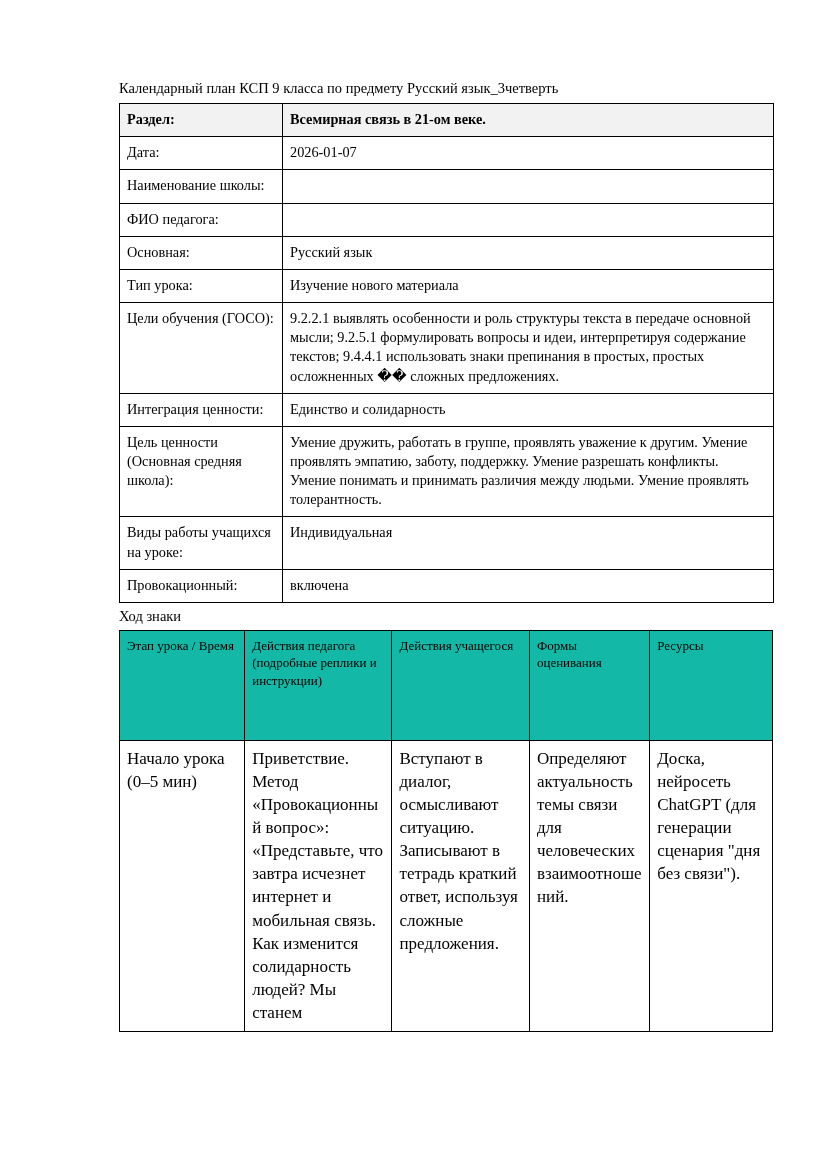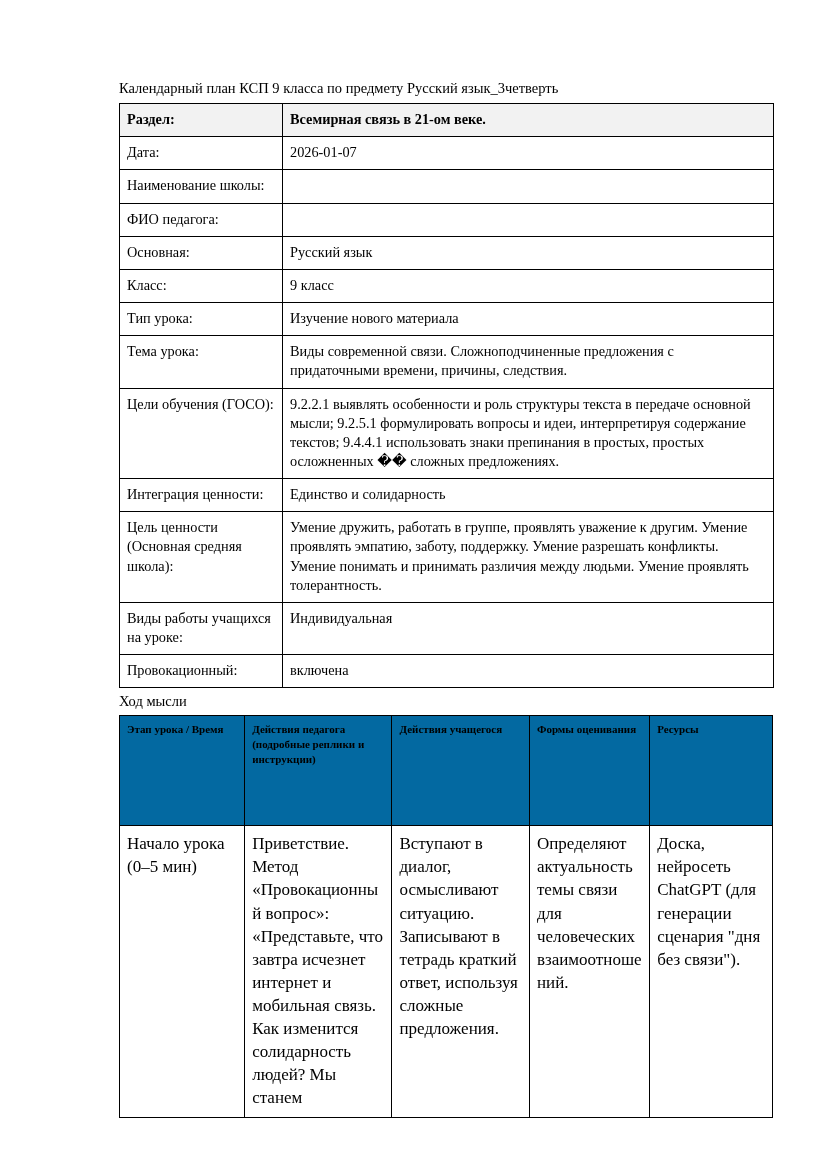--- a/index.html
+++ b/index.html
@@ -65,23 +65,23 @@
     font-size: 14.5px;
     line-height: 1.3;
     margin: 4px 0 4px 0;
   }
   #flow-table col.f1 { width: 102px; }
   #flow-table col.f2 { width: 120px; }
   #flow-table col.f3 { width: 112px; }
   #flow-table col.f4 { width: 98px; }
   #flow-table col.f5 { width: 100px; }
   #flow-table thead td {
-    background: #0369a1;
-    font-weight: bold;
-    font-size: 11px;
+    background: #14b8a6;
+    font-weight: normal;
+    font-size: 13px;
     line-height: 1.36;
     height: 96px;
   }
   #flow-table tbody td {
     font-size: 17px;
     line-height: 1.36;
     height: 196px;
   }
   
   .clip-wrap {
@@ -116,30 +116,22 @@
         </tr>
         <tr>
           <td class="label">ФИО педагога:</td>
           <td class="value"></td>
         </tr>
         <tr>
           <td class="label">Основная:</td>
           <td class="value">Русский язык</td>
         </tr>
         <tr>
-          <td class="label">Класс:</td>
-          <td class="value">9 класс</td>
-        </tr>
-        <tr>
           <td class="label">Тип урока:</td>
           <td class="value">Изучение нового материала</td>
-        </tr>
-        <tr>
-          <td class="label">Тема урока:</td>
-          <td class="value">Виды современной связи. Сложноподчиненные предложения с придаточными времени, причины, следствия.</td>
         </tr>
         <tr>
           <td class="label">Цели обучения (ГОСО):</td>
           <td class="value">9.2.2.1 выявлять особенности и роль структуры текста в передаче основной мысли; 9.2.5.1 формулировать вопросы и идеи, интерпретируя содержание текстов; 9.4.4.1 использовать знаки препинания в простых, простых осложненных �� сложных предложениях.</td>
         </tr>
         <tr>
           <td class="label">Интеграция ценности:</td>
           <td class="value">Единство и солидарность</td>
         </tr>
         <tr>
@@ -150,21 +142,21 @@
           <td class="label">Виды работы учащихся на уроке:</td>
           <td class="value">Индивидуальная</td>
         </tr>
         <tr>
           <td class="label">Провокационный:</td>
           <td class="value">включена</td>
         </tr>
       </tbody>
     </table>
 
-    <div class="section-caption">Ход мысли</div>
+    <div class="section-caption">Ход знаки</div>
 
     <div class="clip-wrap">
       <table id="flow-table">
         <colgroup>
           <col class="f1">
           <col class="f2">
           <col class="f3">
           <col class="f4">
           <col class="f5">
         </colgroup>

